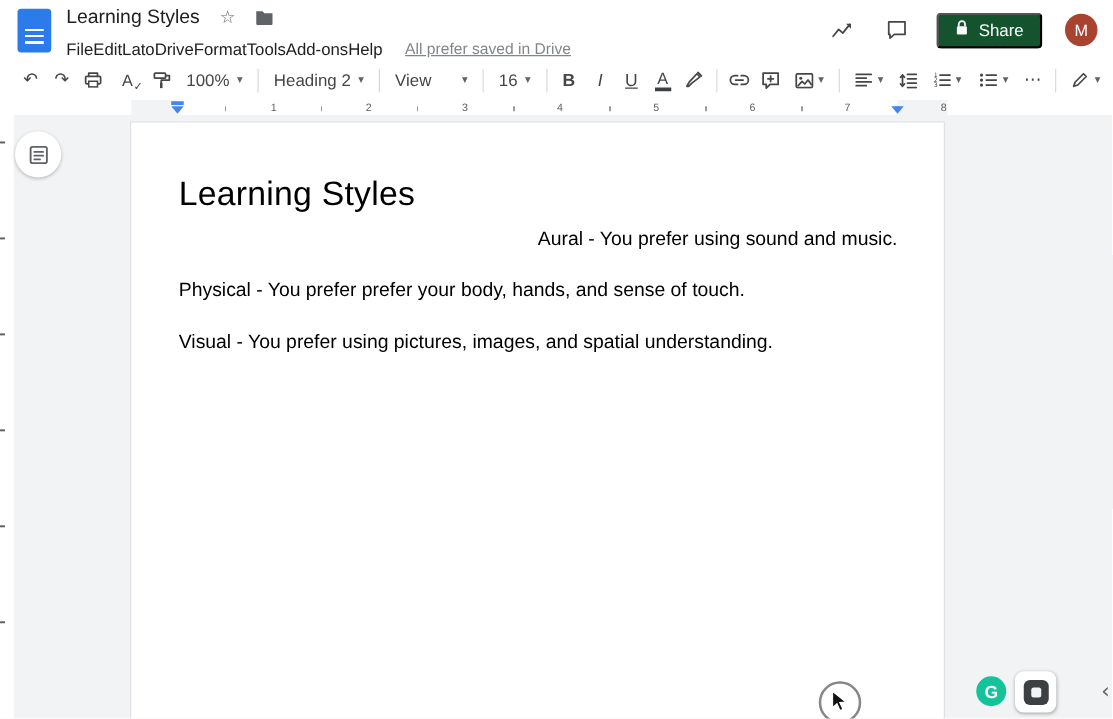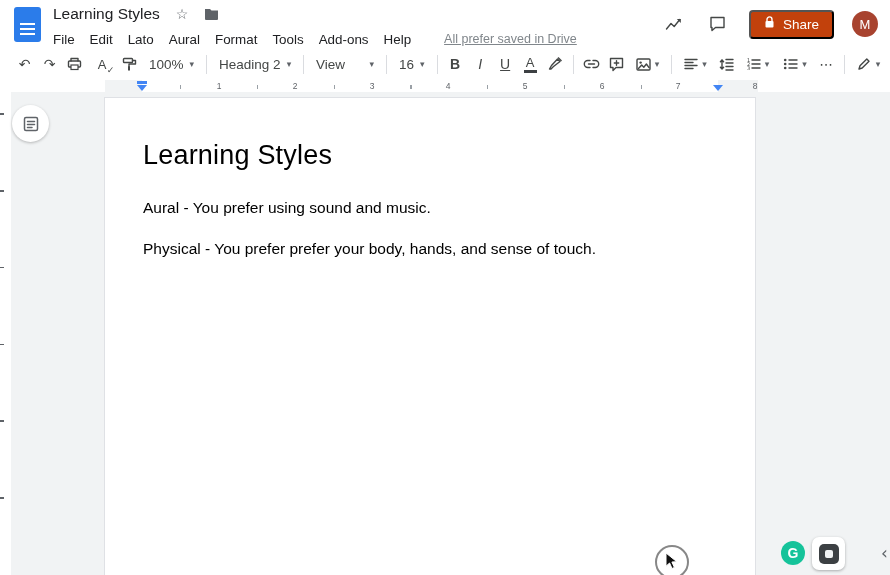--- a/index.html
+++ b/index.html
@@ -12,26 +12,26 @@
   .topbar { position: absolute; top: 0; left: 0; right: 0; height: 48px; background: #fff; }
   .docs-logo { position: absolute; left: 14px; top: 7px; width: 27px; height: 35px;
     background: #2b7cea; border-radius: 3px; }
   .docs-logo-lines { position: absolute; left: 6px; top: 16px; width: 15px; height: 13px;
     background: repeating-linear-gradient(#fff 0 2px, transparent 2px 5px); }
   .title-area { position: absolute; left: 53px; top: 3px; }
   .title-row { display: flex; align-items: center; gap: 16px; height: 22px; }
   .doc-title { font-size: 15.5px; color: #202124; }
   .star-icon { font-size: 14px; color: #5f6368; line-height: 1; cursor: pointer; }
   .folder-icon { display: flex; }
-  .menubar { display: flex; align-items: center; gap: 15px; margin-top: 4px; height: 20px; }
+  .menubar { display: flex; align-items: center; margin-top: 4px; height: 20px; }
   .menu-item { font-size: 13.4px; color: #202124; cursor: pointer; }
   .saved-status { margin-left: 18px; font-size: 12.5px; color: #80868b; text-decoration: underline; cursor: pointer; }
   .top-right { position: absolute; right: 12px; top: 9px; display: flex; align-items: center; gap: 18px; height: 30px; }
   .top-icon-btn { display: flex; align-items: center; justify-content: center; width: 26px; height: 26px; cursor: pointer; }
-  .share-btn { display: flex; align-items: center; gap: 8px; background: #c2410c; color: #fff;
+  .share-btn { display: flex; align-items: center; gap: 8px; background: #14532d; color: #fff;
     height: 29px; padding: 0 13px; border-radius: 4px; font-size: 13.5px; font-weight: 500; cursor: pointer; }
   .avatar { width: 26px; height: 26px; border-radius: 50%; background: #a8432f; color: #fff;
     display: flex; align-items: center; justify-content: center; font-size: 13px; cursor: pointer; }
 
   
   .toolbar { position: absolute; top: 48px; left: 0; right: 0; height: 32px;
     display: flex; align-items: center; padding: 0 6px 0 12px; background: #fff; }
   .tb-btn { height: 24px; min-width: 25px; display: flex; align-items: center; justify-content: center;
     color: #444746; font-size: 14px; border-radius: 4px; cursor: pointer; position: relative; }
   .tb-dd { display: flex; align-items: center; gap: 6px; padding: 0 7px; height: 24px;
@@ -71,21 +71,21 @@
   .v-ticks { position: absolute; left: 0; top: 0; width: 4px; height: 100%;
     background: repeating-linear-gradient(180deg, transparent 0px, transparent 75.3px, #5f6368 75.3px, #5f6368 76.8px);
     background-position: 0 -54px; }
   .outline-btn { position: absolute; left: 12px; top: 13px; width: 37px; height: 37px; border-radius: 50%;
     background: #fff; box-shadow: 0 1px 3px rgba(0,0,0,0.25); display: flex; align-items: center; justify-content: center; cursor: pointer; }
   .page { position: absolute; left: 104px; top: 5px; width: 652px; height: 900px;
     background: #fff; border: 1px solid #dfe1e5; cursor: text; }
   .page-inner { padding: 40px 37px 0 38px; }
   .doc-heading { font-size: 27px; font-weight: 400; color: #000; line-height: 35px; letter-spacing: 0.2px; }
   .page-inner p { font-size: 15.5px; color: #000; line-height: 21px; margin-top: 20px; }
-  .page-inner p:first-of-type { margin-top: 24px; }
+  .page-inner p:first-of-type { margin-top: 8px; text-align: right; }
 
   
   .grammarly-btn { position: absolute; left: 781px; top: 541px; width: 24px; height: 24px; border-radius: 50%;
     background: #15c39a; color: #fff; display: flex; align-items: center; justify-content: center;
     font-size: 14px; font-weight: 700; cursor: pointer; z-index: 5; }
   .ext-card { position: absolute; left: 812px; top: 537px; width: 33px; height: 33px; border-radius: 7px;
     background: #fff; box-shadow: 0 1px 3px rgba(0,0,0,0.3); display: flex; align-items: center; justify-content: center;
     cursor: pointer; z-index: 5; }
   .ext-glyph { width: 20px; height: 20px; border-radius: 5px; background: #3c4043;
     display: flex; align-items: center; justify-content: center; }
@@ -111,21 +111,21 @@
         <span class="folder-icon">
           <svg width="15" height="12" viewBox="0 0 15 12">
               <path d="M1 1h5l1.5 1.6H14v8.4a1 1 0 0 1-1 1H2a1 1 0 0 1-1-1V1z" fill="#5f6368"></path>
             </svg>
         </span>
       </div>
       <nav class="menubar">
         <span class="menu-item">File</span>
         <span class="menu-item">Edit</span>
         <span class="menu-item">Lato</span>
-        <span class="menu-item">Aural</span>
+        <span class="menu-item">Drive</span>
         <span class="menu-item">Format</span>
         <span class="menu-item">Tools</span>
         <span class="menu-item">Add-ons</span>
         <span class="menu-item">Help</span>
         <span class="saved-status">All prefer saved in Drive</span>
       </nav>
     </div>
     <div class="top-right">
       <span class="top-icon-btn">
         <svg width="18" height="14" viewBox="0 0 18 14">
@@ -306,20 +306,21 @@
       <svg width="18" height="18" viewBox="0 0 18 18">
           <rect x="2.5" y="2.5" width="13" height="13" rx="1.5" stroke="#5f6368" stroke-width="1.5" fill="none"></rect>
           <path d="M5.5 6.5h7M5.5 9.5h7M5.5 12.5h4.5" stroke="#5f6368" stroke-width="1.5" stroke-linecap="round"></path>
         </svg>
     </div>
     <div class="page">
       <div class="page-inner">
         <h1 class="doc-heading">Learning Styles</h1>
         <p>Aural - You prefer using sound and music.</p>
         <p>Physical - You prefer prefer your body, hands, and sense of touch.</p>
+        <p>Visual - You prefer using pictures, images, and spatial understanding.</p>
       </div>
     </div>
   </div>
 
   <div class="grammarly-btn">G</div>
   <div class="ext-card">
     <div class="ext-glyph">
       <div class="ext-glyph-inner"></div>
     </div>
   </div>

